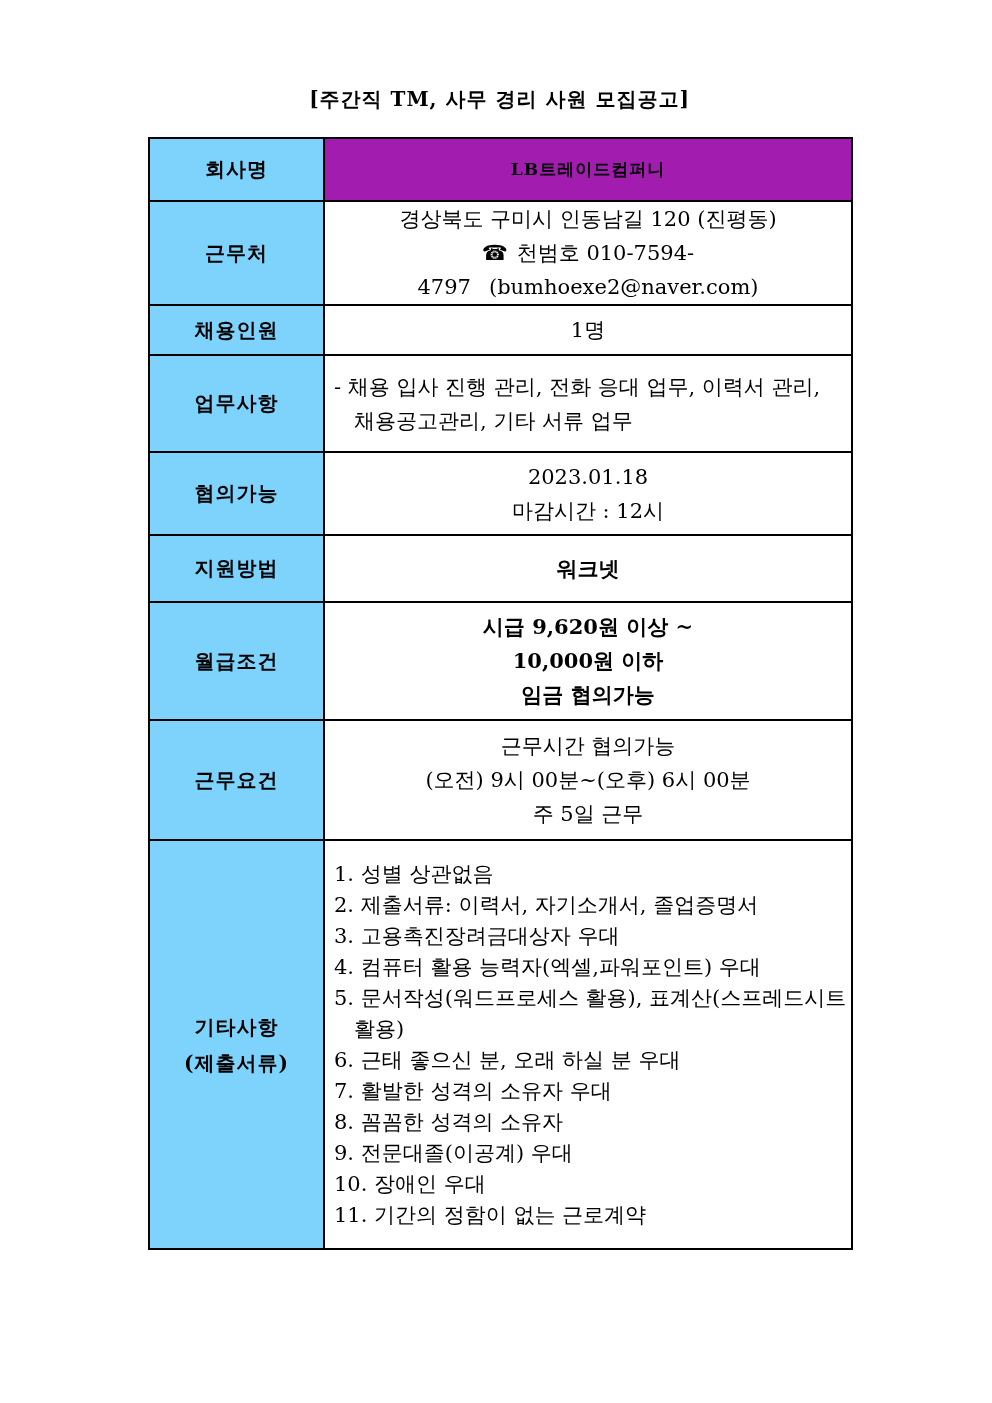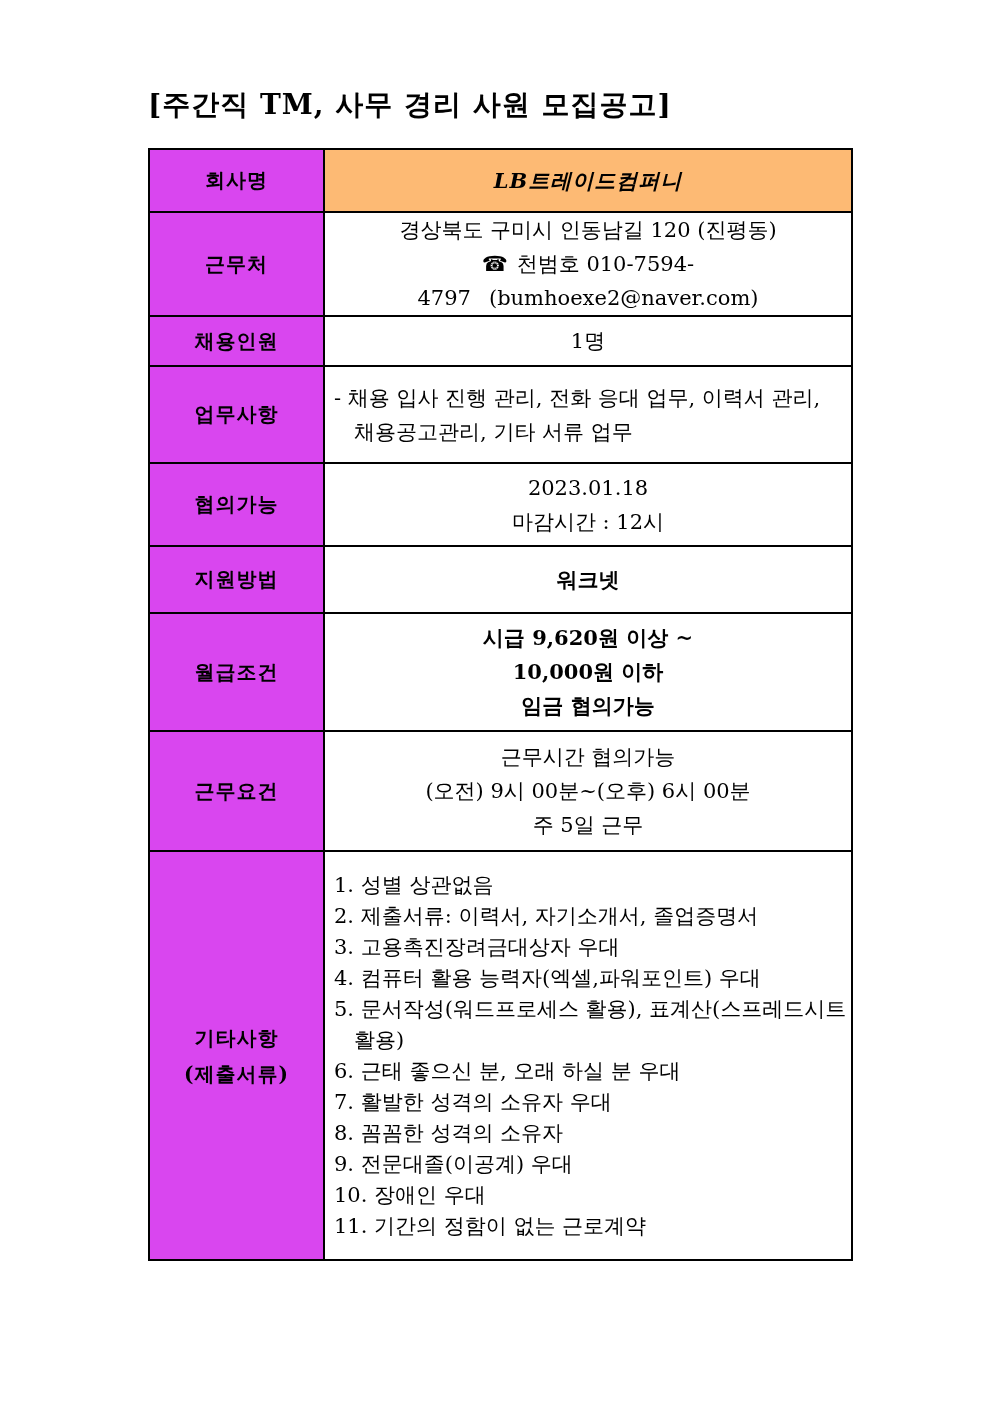--- a/index.html
+++ b/index.html
@@ -14,63 +14,63 @@
   .page {
     position: relative;
     width: 992px;
     height: 1403px;
     overflow: hidden;
   }
   .doc-title {
     padding-top: 86px;
     width: 703px;
     margin-left: 148px;
-    font-size: 28px;
+    text-align: center;
+    font-size: 20px;
     font-weight: bold;
     letter-spacing: 1px;
     margin-bottom: 24px;
   }
   table.job-table {
     border-collapse: collapse;
     table-layout: fixed;
     margin-left: 148px;
     width: 703px;
   }
   col.c-label { width: 175px; }
   col.c-value { width: 528px; }
   th, td {
     border: 2px solid #000000;
     padding: 0;
     vertical-align: middle;
   }
   th {
-    background: #d946ef;
+    background: #7dd3fc;
     font-size: 20px;
     font-weight: bold;
     text-align: center;
     letter-spacing: 1px;
   }
   td {
     font-size: 21px;
     text-align: center;
   }
   .line {
     white-space: pre-wrap;
     line-height: 34px;
   }
   .label-line {
     white-space: pre-wrap;
     line-height: 36px;
   }
   td.company-cell {
-    background: #fdba74;
-    font-size: 21px;
+    background: #a21caf;
+    font-size: 17px;
     font-weight: bold;
     letter-spacing: 1px;
-    font-style: italic;
   }
   td.left-cell {
     text-align: left;
     padding-left: 9px;
     padding-right: 2px;
   }
   td.bold-cell .line {
     font-weight: bold;
   }
   .etc-list .line {

